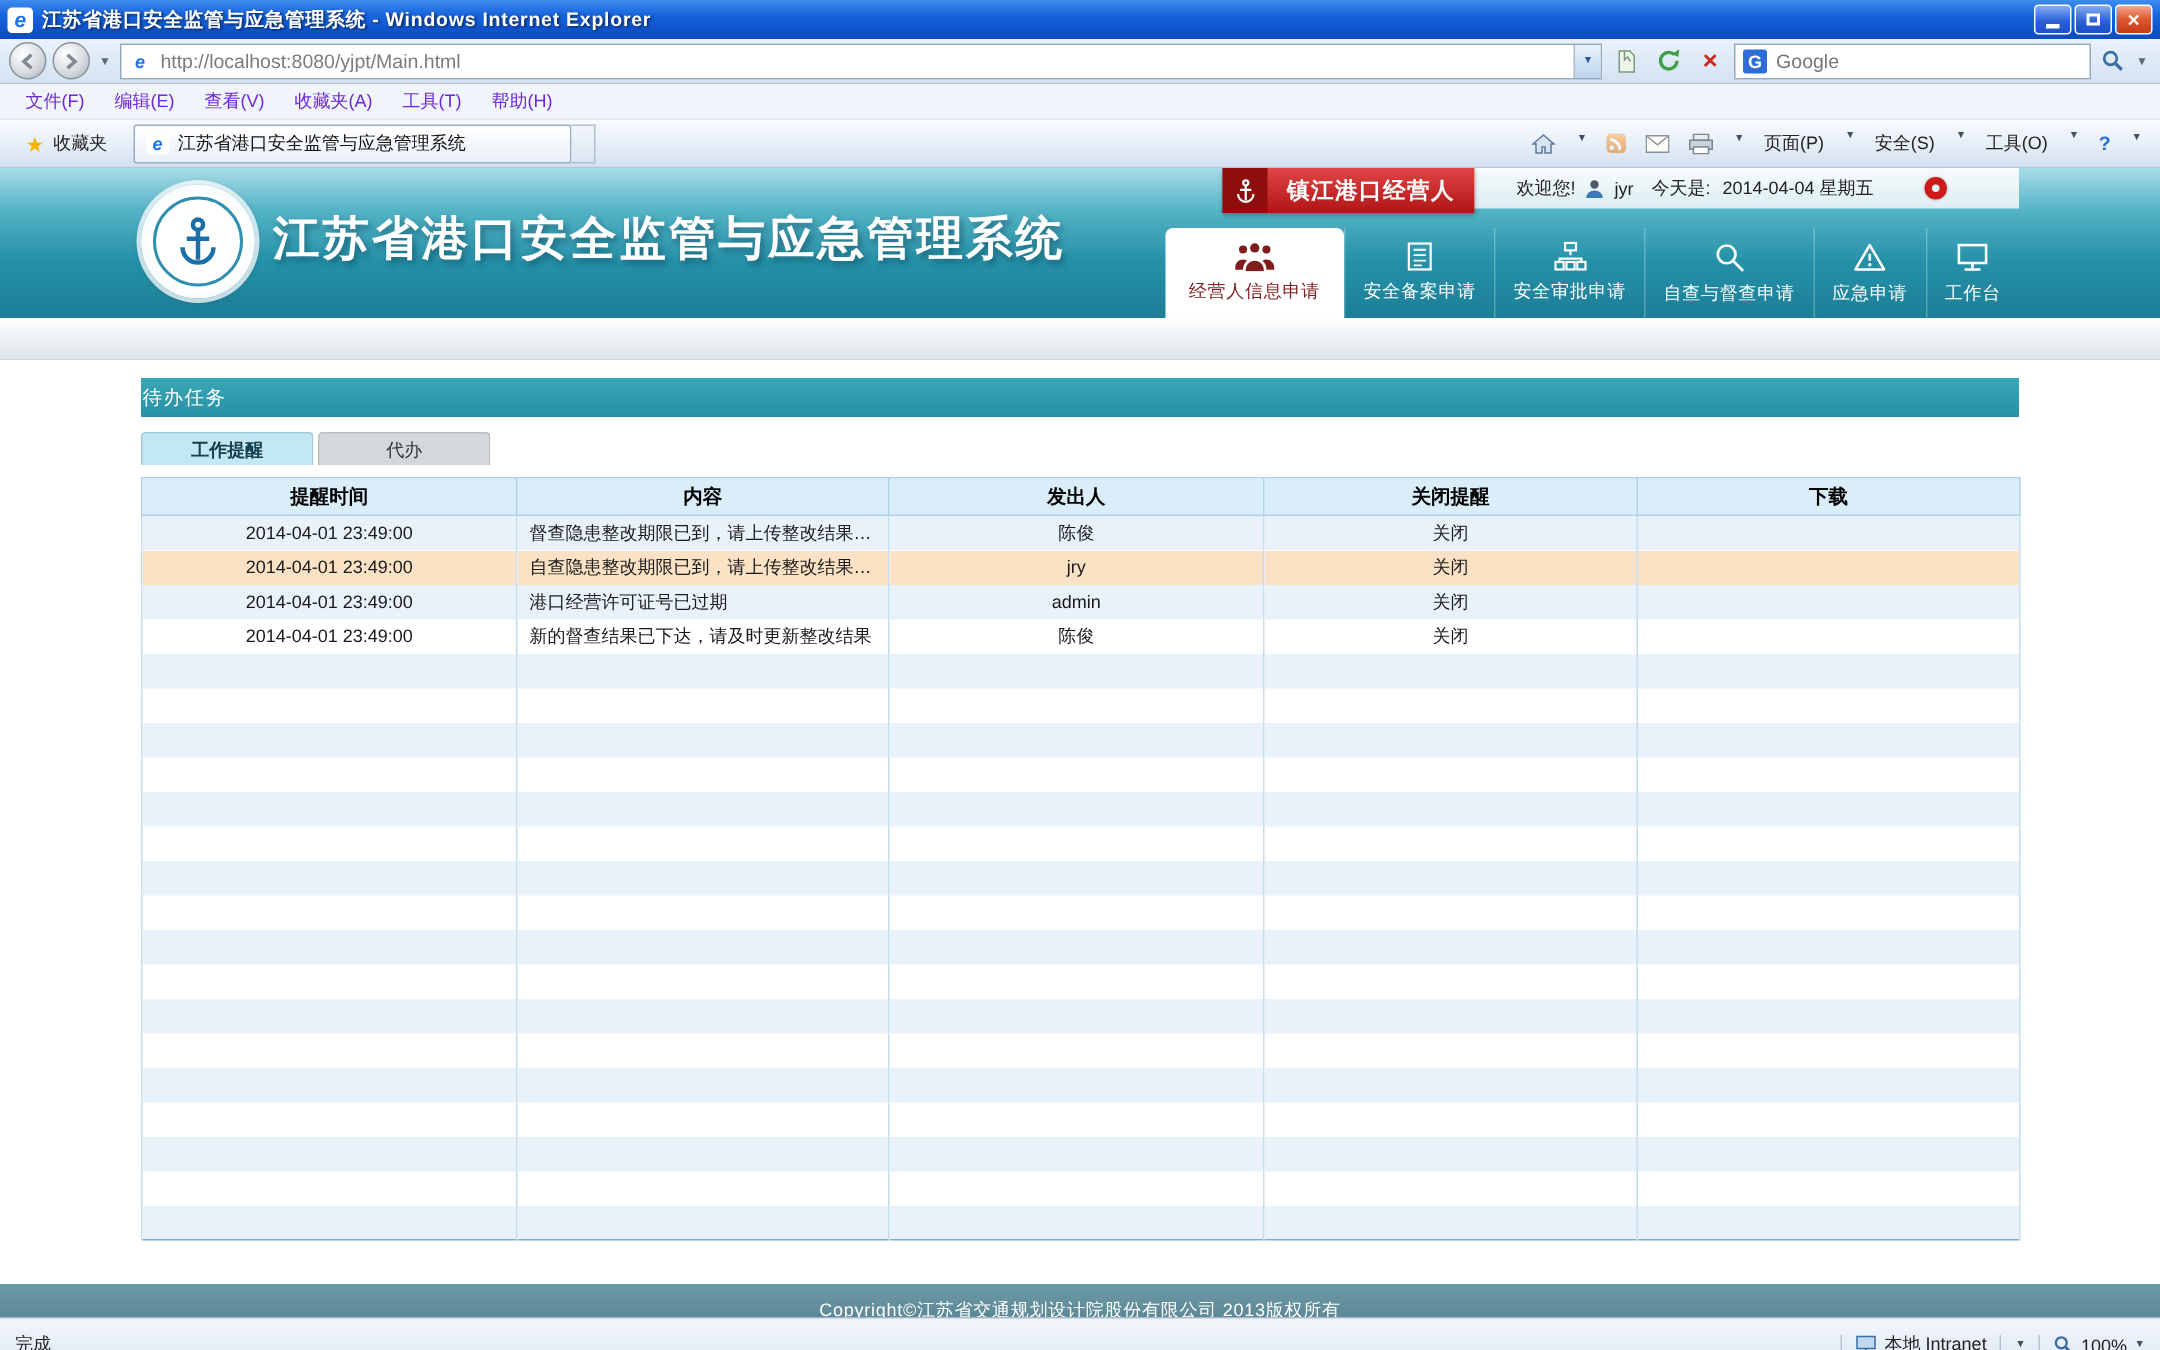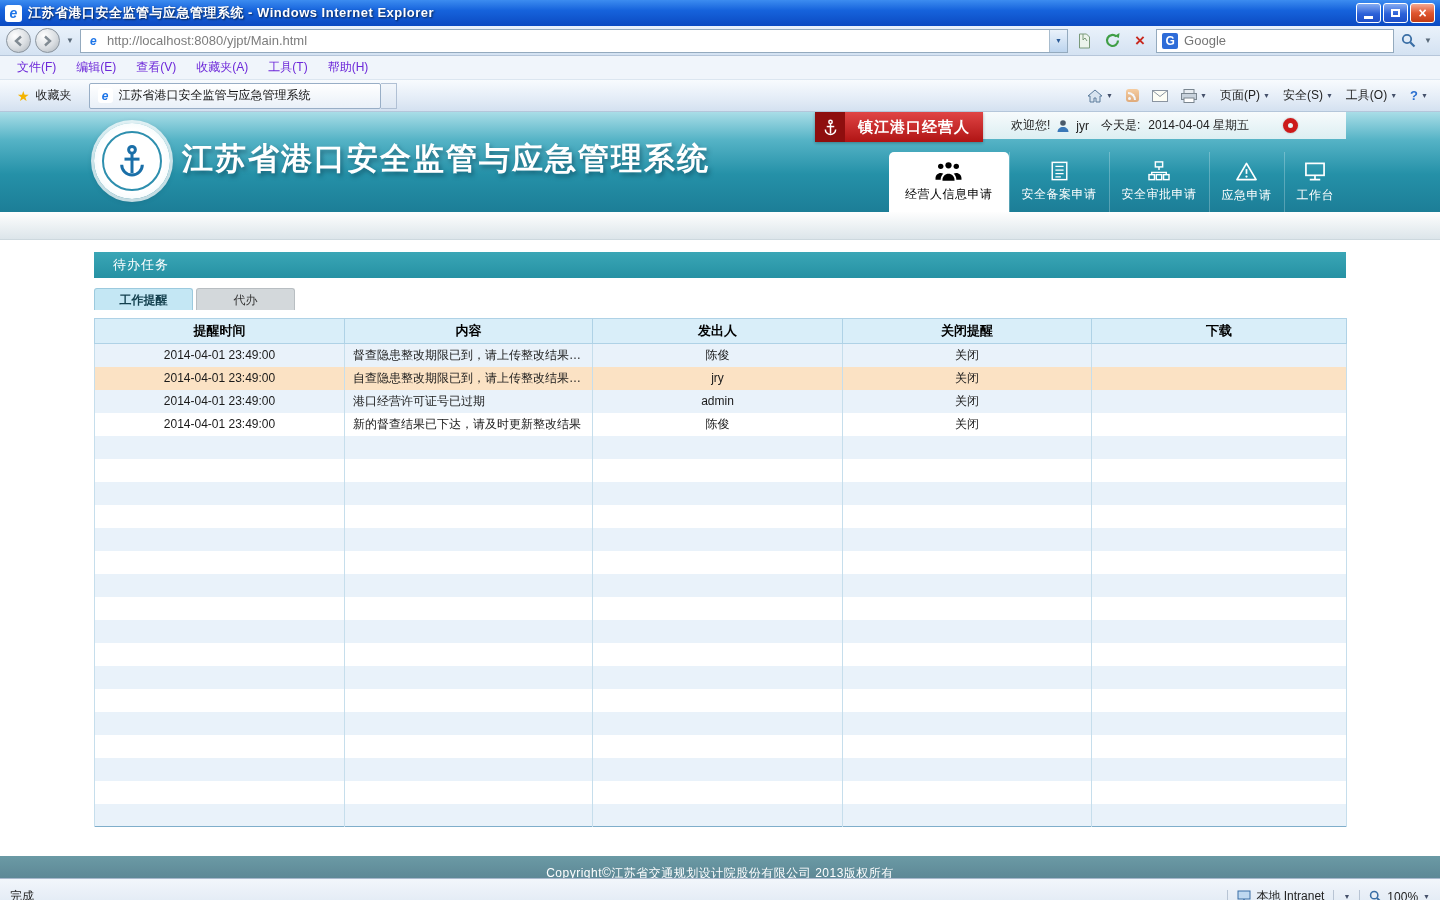--- a/index.html
+++ b/index.html
@@ -34,21 +34,21 @@
   .menubar{height:24px;background:#F0F5FB;border-bottom:1px solid #DCE6F0;display:flex;align-items:center;padding-left:8px;gap:2px;flex:none;}
   .menu-item{padding:3px 9px;color:#6d28d9;cursor:pointer;}
 
   
   .favbar{height:32px;background:linear-gradient(#F8FBFE,#E2EBF6 65%,#D4E1F0);border-bottom:1px solid #B4C6DA;display:flex;align-items:center;padding:0 8px;flex:none;}
   .fav-btn{display:flex;align-items:center;gap:6px;padding:4px 9px;cursor:pointer;color:#222;}
   .star{color:#F4B400;font-size:14px;line-height:1;}
   .tab{width:292px;height:26px;margin-left:8px;background:linear-gradient(#FFFFFF,#E9F0F8);border:1px solid #98AEC6;border-radius:2px;display:flex;align-items:center;gap:6px;padding:0 8px;color:#111;cursor:pointer;overflow:hidden;white-space:nowrap;}
   .tab-stub{width:16px;height:26px;background:linear-gradient(#F2F6FB,#DCE6F2);border:1px solid #B0C0D4;border-left:none;cursor:pointer;}
   .fav-right{margin-left:auto;display:flex;align-items:center;gap:13px;color:#222;padding-right:4px;}
-  .fav-tool{display:flex;align-items:center;gap:3px;cursor:pointer;}
+  .fav-tool{display:flex;gap:14px;cursor:pointer;}
   .drop7{font-size:7px;color:#44506A;}
   .rss{width:13px;height:13px;border-radius:3px;background:linear-gradient(#FCAE5A,#E07818);position:relative;opacity:.55;}
   .rss::before{content:"";position:absolute;left:2px;bottom:2px;width:3px;height:3px;background:#fff;border-radius:50%;}
   .rss::after{content:"";position:absolute;left:2px;bottom:2px;width:6px;height:6px;border-top:2px solid #fff;border-right:2px solid #fff;border-top-right-radius:9px;}
   .help-q{color:#2A6FD0;font-weight:bold;font-size:13px;}
 
   
   .viewport{height:766px;background:#fff;overflow:hidden;flex:none;}
   .site-header{position:relative;height:100px;background:linear-gradient(180deg,#A9DDE7 0%,#55B3C6 28%,#2591A8 62%,#1C7E97 100%);}
   .header-inner{position:relative;width:1252px;height:100%;margin:0 auto;}
@@ -58,31 +58,31 @@
   .top-strip{position:absolute;top:0;right:0;width:531px;height:27px;background:linear-gradient(#F7FBFC,#DCEEF2);display:flex;align-items:center;padding-right:48px;}
   .operator-badge{align-self:flex-start;height:30px;display:flex;align-items:center;background:linear-gradient(#E04545,#B01414);box-shadow:0 1px 3px rgba(0,0,0,.3);cursor:default;}
   .badge-anchor{width:30px;height:30px;background:#8E0E0E;display:flex;align-items:center;justify-content:center;}
   .badge-text{padding:0 13px;color:#fff;font-weight:bold;font-size:15px;letter-spacing:1px;white-space:nowrap;}
   .welcome-group{display:flex;align-items:center;gap:6px;margin-left:28px;color:#222;}
   .today-group{display:flex;align-items:center;gap:8px;margin-left:auto;color:#222;}
   .power-btn{width:15px;height:15px;border-radius:50%;border:5px solid #CC1A1A;background:transparent;margin-left:34px;cursor:pointer;box-shadow:0 0 2px rgba(0,0,0,.3);}
   .main-nav{position:absolute;right:0;bottom:0;display:flex;align-items:flex-end;height:60px;}
   .nav-item{height:60px;padding:0 12px;display:flex;flex-direction:column;align-items:center;justify-content:center;gap:5px;color:#FFFFFF;font-size:12px;cursor:pointer;white-space:nowrap;border-left:1px solid rgba(255,255,255,.25);}
   .nav-item:first-child{border-left:none;}
-  .nav-item.active{background:#FFFFFF;color:#000000;border-radius:5px 5px 0 0;padding:0 16px;border-left:none;}
+  .nav-item.active{background:#FFFFFF;color:#7f1d1d;border-radius:5px 5px 0 0;padding:0 16px;border-left:none;}
   .nav-item .nav-label{letter-spacing:.5px;}
 
   
   .substrip{height:28px;background:linear-gradient(#FEFEFE,#DCE5EA);border-bottom:1px solid #CDD8DE;}
 
   
   .main{width:1252px;height:604px;margin:0 auto;}
-  .panel-title{margin-top:12px;height:26px;background:linear-gradient(#3AA6B6,#2691A3);color:#fff;font-size:13px;line-height:26px;padding-left:19px;letter-spacing:1px;}
+  .panel-title{margin-top:12px;height:26px;background:linear-gradient(#3AA6B6,#2691A3);color:#fff;font-size:13px;line-height:26px;padding-left:1px;letter-spacing:1px;}
   .tabs{margin-top:10px;display:flex;gap:3px;}
-  .tab-item{width:99px;height:22px;line-height:22px;text-align:center;font-size:12px;border-radius:3px 3px 0 0;cursor:pointer;}
+  .tab-item{width:115px;height:22px;line-height:22px;text-align:center;font-size:12px;border-radius:3px 3px 0 0;cursor:pointer;}
   .tab-item.active{background:#C4E7F4;border:1px solid #9CCADE;border-bottom:none;color:#083;color:#13404E;font-weight:bold;}
   .tab-item.inactive{background:#D3D8DB;border:1px solid #B8BEC2;border-bottom:none;color:#333;}
   .todo-table{margin-top:8px;width:1252px;border-collapse:collapse;table-layout:fixed;border:1px solid #7FAECB;}
   .todo-table th{height:25px;background:#D9EEF9;border:1px solid #AFD2E6;font-size:13px;font-weight:bold;color:#000;}
   .todo-table td{height:23px;border-left:1px solid #C6DEEC;border-right:1px solid #C6DEEC;font-size:12px;color:#1A1A1A;text-align:center;overflow:hidden;white-space:nowrap;}
   .todo-table tbody tr:nth-child(odd){background:#E9F2FA;}
   .todo-table tbody tr:nth-child(even){background:#FFFFFF;}
   .todo-table tbody tr.highlight{background:#FBE2C4;}
   .todo-table td.c-content{text-align:left;padding-left:8px;}
   .close-link{cursor:pointer;}
@@ -297,20 +297,29 @@
             <svg viewBox="0 0 24 22" width="24" height="20">
                 <g fill="none" stroke="currentColor" stroke-width="1.6">
                   <rect x="8" y="1" width="8" height="5.5"></rect>
                   <path d="M12 6.5v3.5M4 15v-2.5h16V15"></path>
                   <rect x="1" y="15" width="6" height="5.5"></rect>
                   <rect x="9" y="15" width="6" height="5.5"></rect>
                   <rect x="17" y="15" width="6" height="5.5"></rect>
                 </g>
               </svg>
             <span class="nav-label">安全审批申请</span>
+          </div>
+          <div class="nav-item">
+            <svg viewBox="0 0 23 22" width="22" height="21">
+                <g fill="none" stroke="currentColor" stroke-width="1.9">
+                  <circle cx="9.5" cy="9" r="6.2"></circle>
+                  <path d="M14 13.5L21 20.5"></path>
+                </g>
+              </svg>
+            <span class="nav-label">自查与督查申请</span>
           </div>
           <div class="nav-item">
             <svg viewBox="0 0 24 22" width="23" height="21">
                 <g fill="none" stroke="currentColor" stroke-width="1.8">
                   <path d="M12 2.5L22 19.5H2z" stroke-linejoin="round"></path>
                   <path d="M12 8.5v5"></path>
                 </g>
                 <circle cx="12" cy="16.3" r="1.2" fill="currentColor"></circle>
               </svg>
             <span class="nav-label">应急申请</span>

